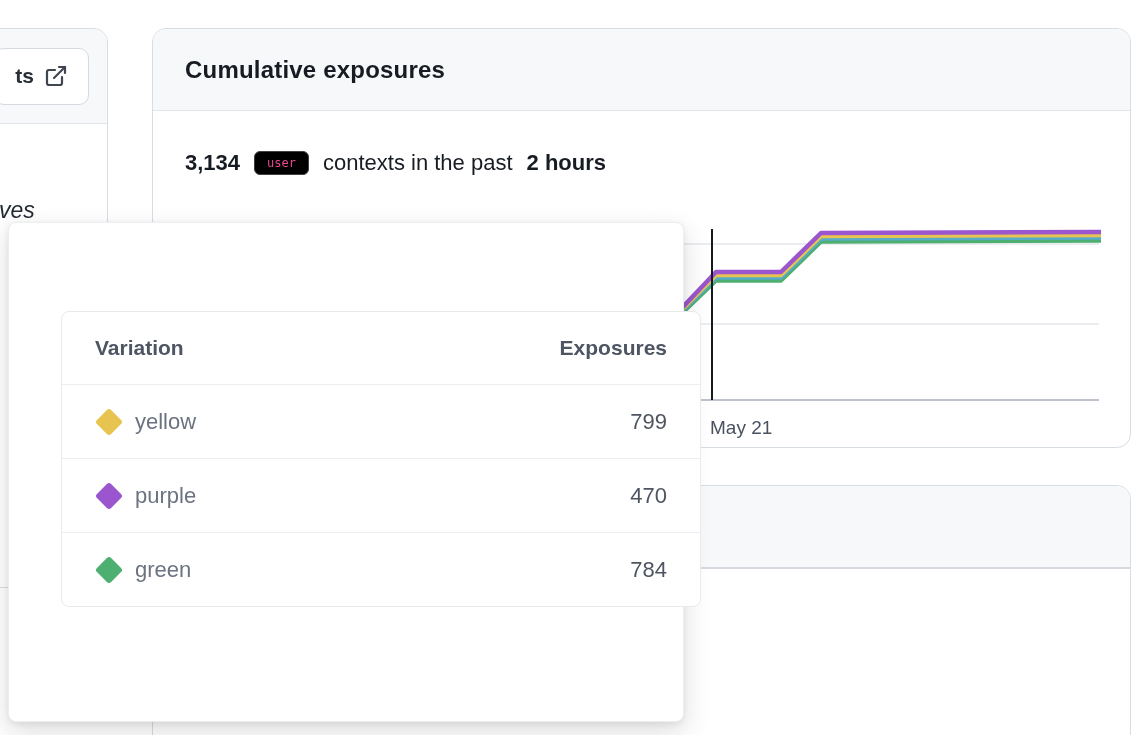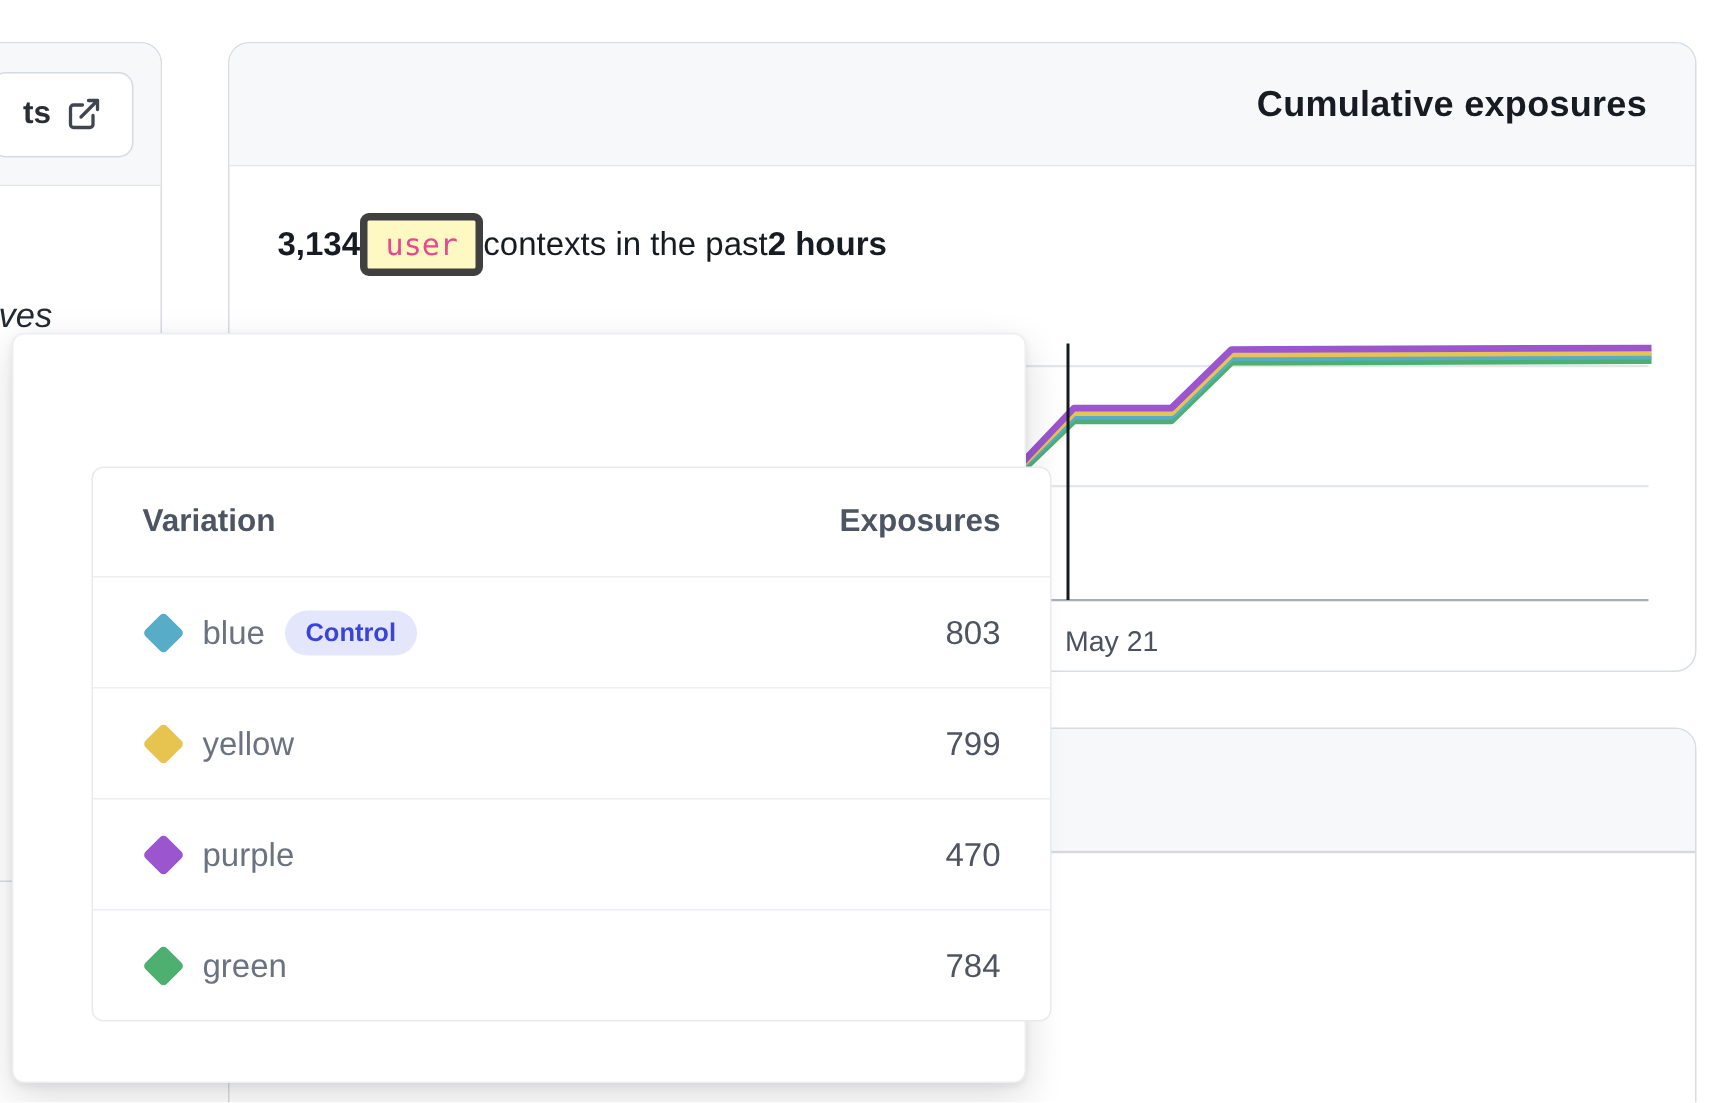--- a/index.html
+++ b/index.html
@@ -13,27 +13,27 @@
 
   
   .left-card { left:-192px; top:28px; width:300px; height:560px; }
   .left-card .card-header { height:95px; padding:0 18px; justify-content:flex-end; }
   .open-btn { display:flex; align-items:center; gap:10px; background:#fff; border:1px solid #d5d9e0;
     border-radius:10px; height:57px; padding:0 20px; font-size:21px; font-weight:700; color:#2a2f36; }
   .left-frag { position:absolute; left:190px; top:168px; font-size:23px; color:#252b33;font-style:italic; }
 
   
   .main-card { left:152px; top:28px; width:979px; height:420px; }
-  .main-card .card-header { height:82px; padding:0 32px;justify-content:flex-end; }
+  .main-card .card-header { height:82px; padding:0 32px; }
   .card-title { font-size:24px; font-weight:700; color:#171c23; letter-spacing:.2px; }
   .summary { position:absolute; left:32px; top:112px; height:44px; display:flex; align-items:center;
-    gap:0; font-size:22px; color:#171c23; }
+    gap:14px; font-size:22px; color:#171c23; }
   .summary b { font-weight:700; }
-  .kind-chip { font-family:"DejaVu Sans Mono", monospace; font-size:20px; color:#e8488f;
-    background:#fef9c3; border:5px solid #404040; border-radius:6px; padding:4px 12px; }
+  .kind-chip { font-family:"DejaVu Sans Mono", monospace; font-size:12px; color:#e8488f;
+    background:#000000; border:1px solid #404040; border-radius:6px; padding:4px 12px; }
 
   .chart-svg { position:absolute; left:380px; top:189px; }
 
   
   .lower-card { left:152px; top:485px; width:979px; height:400px; }
   .lower-card .card-header { height:83px; border-bottom:2px solid #d6dae0; }
 
   
   .tooltip { position:absolute; left:8px; top:222px; width:676px; height:500px; background:#fff;
     border:1px solid #eceef1; border-radius:8px; z-index:10;
@@ -100,26 +100,20 @@
     <div class="card-header"></div>
   </div>
 
   <div class="tooltip">
     <div class="tt-table">
       <div class="tt-head">
         <span>Variation</span>
         <span>Exposures</span>
       </div>
 
-      <div class="tt-row">
-        <span class="diamond" style="background-color: rgb(87, 172, 200);"></span>
-        <span class="var-name">blue</span>
-        <span class="badge">Control</span>
-        <span class="val">803</span>
-      </div>
 
       <div class="tt-row">
         <span class="diamond" style="background-color: rgb(231, 195, 80);"></span>
         <span class="var-name">yellow</span>
         <span class="val">799</span>
       </div>
 
       <div class="tt-row">
         <span class="diamond" style="background-color: rgb(155, 85, 207);"></span>
         <span class="var-name">purple</span>

